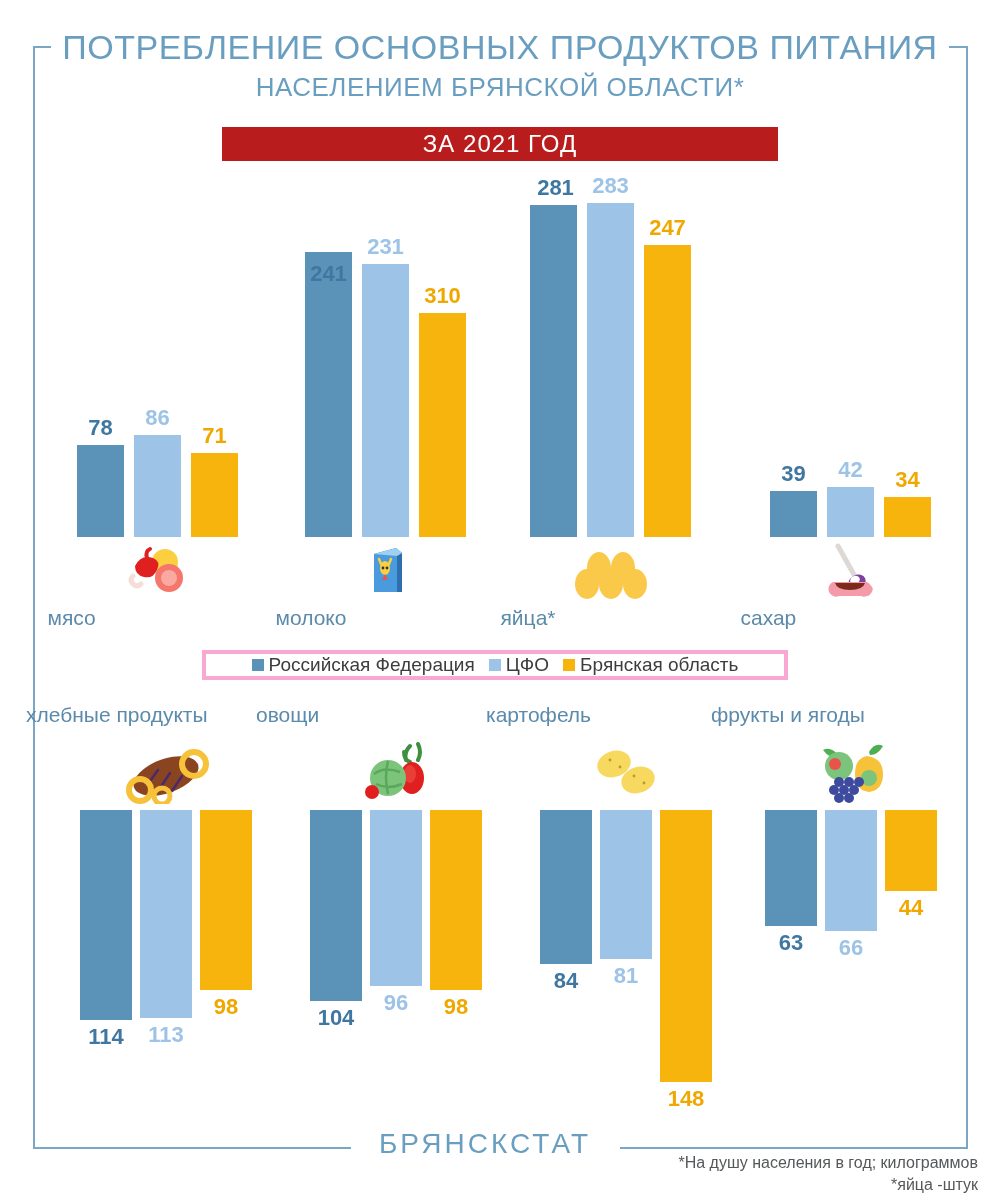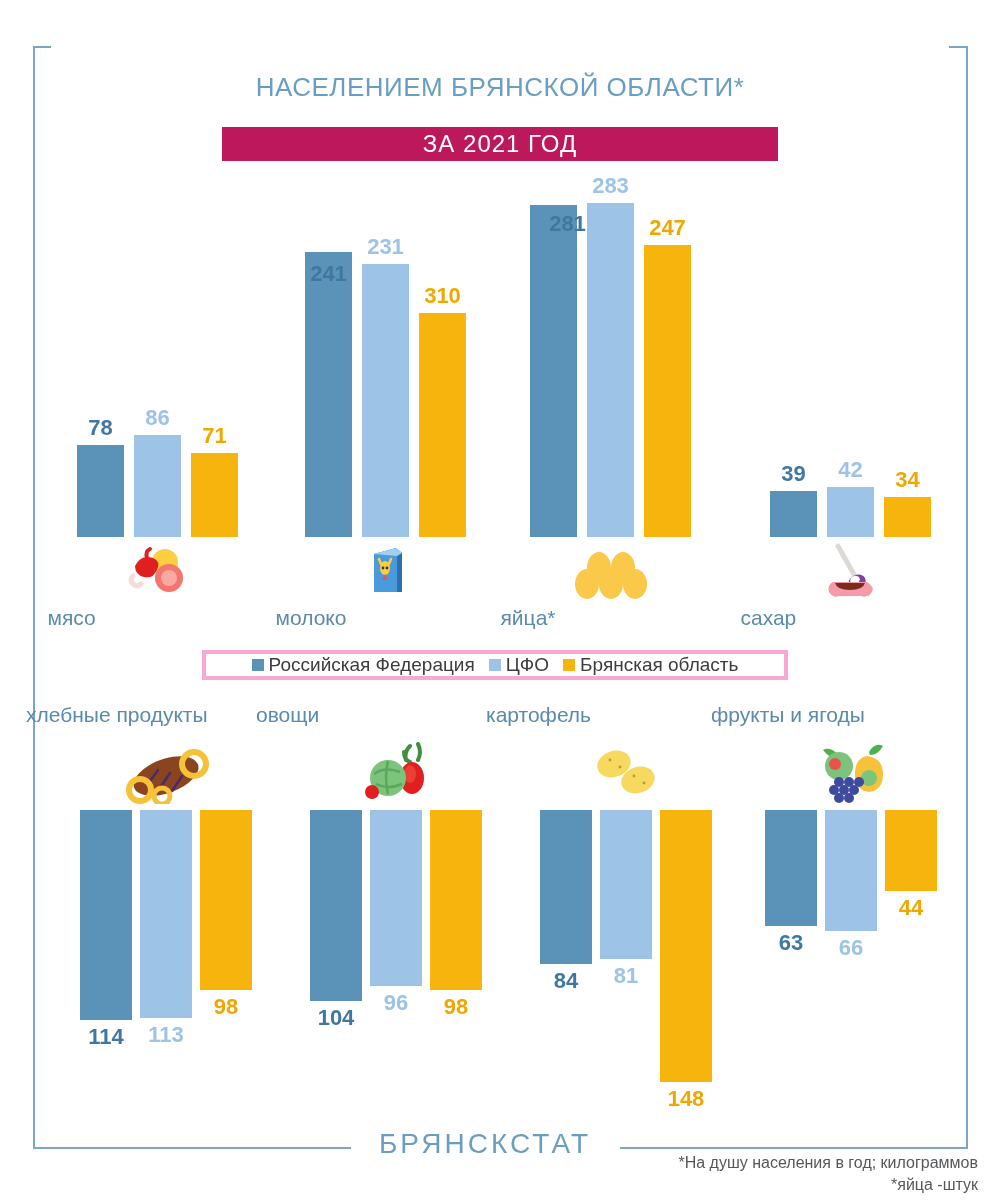--- a/index.html
+++ b/index.html
@@ -26,21 +26,21 @@
     text-align: center; color: #6a9ec0; font-size: 34px;
     letter-spacing: .5px; white-space: nowrap;
   }
   #title2 {
     position: absolute; left: 0; top: 72px; width: 1000px;
     text-align: center; color: #6a9ec0; font-size: 26px;
     letter-spacing: .5px; white-space: nowrap;
   }
   #year-banner {
     position: absolute; left: 222px; top: 127px; width: 556px; height: 34px;
-    background: #be185d; color: #ffffff; font-size: 24px;
+    background: #b91c1c; color: #ffffff; font-size: 24px;
     display: flex; align-items: center; justify-content: center;
     letter-spacing: 1px;
   }
 
   
   .bar { position: absolute; }
   .c-rf  { background: #5b93b8; }
   .c-cfo { background: #9dc3e6; }
   .c-bry { background: #f6b40d; }
 
@@ -81,20 +81,21 @@
 
 <div id="root">
 
   <div class="frame-line" id="frame-left"></div>
   <div class="frame-line" id="frame-right"></div>
   <div class="frame-line" id="frame-bot"></div>
   <div class="frame-line" id="frame-bot2"></div>
   <div class="frame-line" id="frame-top-l"></div>
   <div class="frame-line" id="frame-top-r"></div>
 
+  <div id="title1">ПОТРЕБЛЕНИЕ ОСНОВНЫХ ПРОДУКТОВ ПИТАНИЯ</div>
   <div id="title2">НАСЕЛЕНИЕМ БРЯНСКОЙ ОБЛАСТИ*</div>
   <div id="year-banner">ЗА 2021 ГОД</div>
 
   <div id="chart-top">
       <div class="bar c-rf" style="left: 77px; top: 445px; width: 47px; height: 92px;"></div>
       <div class="val v-rf" style="left: 69px; top: 415px; width: 63px;">78</div>
       <div class="bar c-cfo" style="left: 134px; top: 435px; width: 47px; height: 102px;"></div>
       <div class="val v-cfo" style="left: 126px; top: 405px; width: 63px;">86</div>
       <div class="bar c-bry" style="left: 191px; top: 453px; width: 47px; height: 84px;"></div>
       <div class="val v-bry" style="left: 183px; top: 423px; width: 63px;">71</div>
@@ -118,21 +119,21 @@
       <rect x="8" y="10" width="23" height="38" fill="#4a9ade"></rect>
       <path d="M8 10 L30 4 L36 9 L31 12 Z" fill="#9ed0f2"></path>
       <ellipse cx="19" cy="24" rx="5" ry="7" fill="#fbcf3f"></ellipse>
       <path d="M15 20 l-2-5 M23 20 l2-5" stroke="#fbcf3f" stroke-width="2.5" stroke-linecap="round"></path>
       <circle cx="17" cy="24" r="1.4" fill="#333"></circle>
           <circle cx="21" cy="24" r="1.4" fill="#333"></circle>
       <path d="M19 30 l-3 6 h6 z" fill="#e8554a"></path>
     </svg></div>
       <div class="catlabel" style="left: 275.5px; top: 606px; width: 220px;">молоко</div>
       <div class="bar c-rf" style="left: 530px; top: 205px; width: 47px; height: 332px;"></div>
-      <div class="val v-rf" style="left: 536px; top: 175px; width: 63px; margin-top: 36px;">281</div>
+      <div class="val v-rf" style="left: 524px; top: 175px; width: 63px;">281</div>
       <div class="bar c-cfo" style="left: 587px; top: 203px; width: 47px; height: 334px;"></div>
       <div class="val v-cfo" style="left: 579px; top: 173px; width: 63px;">283</div>
       <div class="bar c-bry" style="left: 644px; top: 245px; width: 47px; height: 292px;"></div>
       <div class="val v-bry" style="left: 636px; top: 215px; width: 63px;">247</div>
       <div class="icon-wrap" style="left: 573px; top: 550px; width: 76px;"><svg width="76" height="50" viewBox="0 0 76 50">
       <ellipse cx="26" cy="18" rx="12" ry="16" fill="#fbc94a"></ellipse>
       <ellipse cx="50" cy="18" rx="12" ry="16" fill="#fbc94a"></ellipse>
       <ellipse cx="14" cy="34" rx="12" ry="15" fill="#fbc94a"></ellipse>
       <ellipse cx="38" cy="34" rx="12" ry="15" fill="#fbc94a"></ellipse>
       <ellipse cx="62" cy="34" rx="12" ry="15" fill="#fbc94a"></ellipse>

